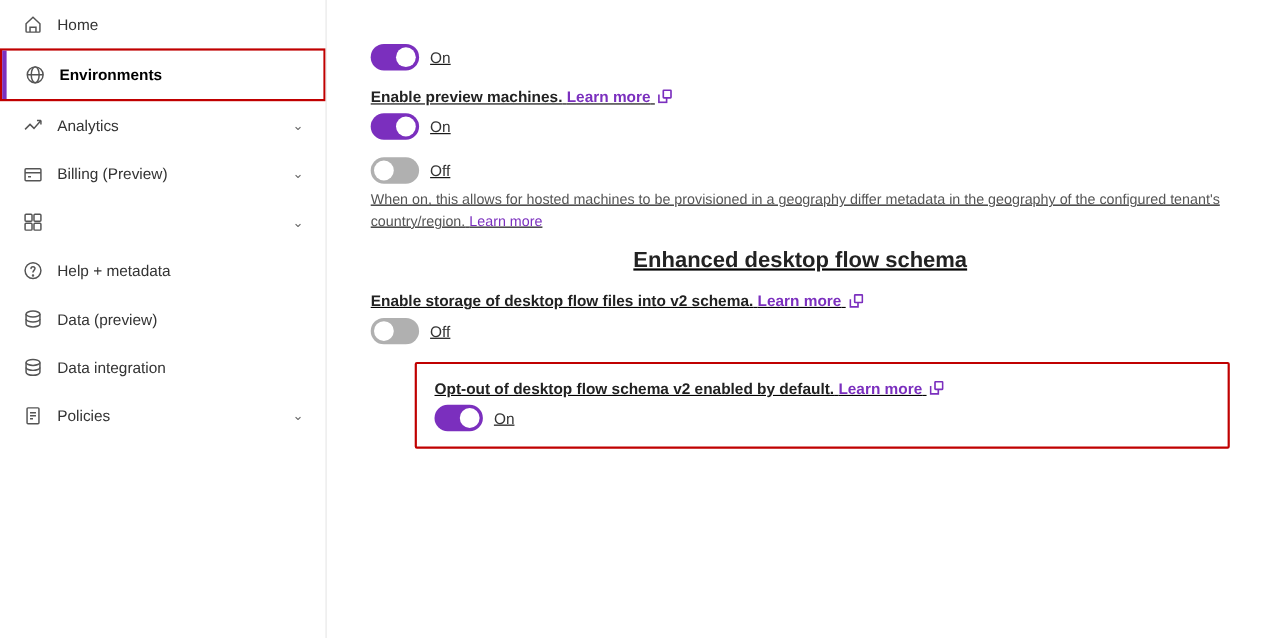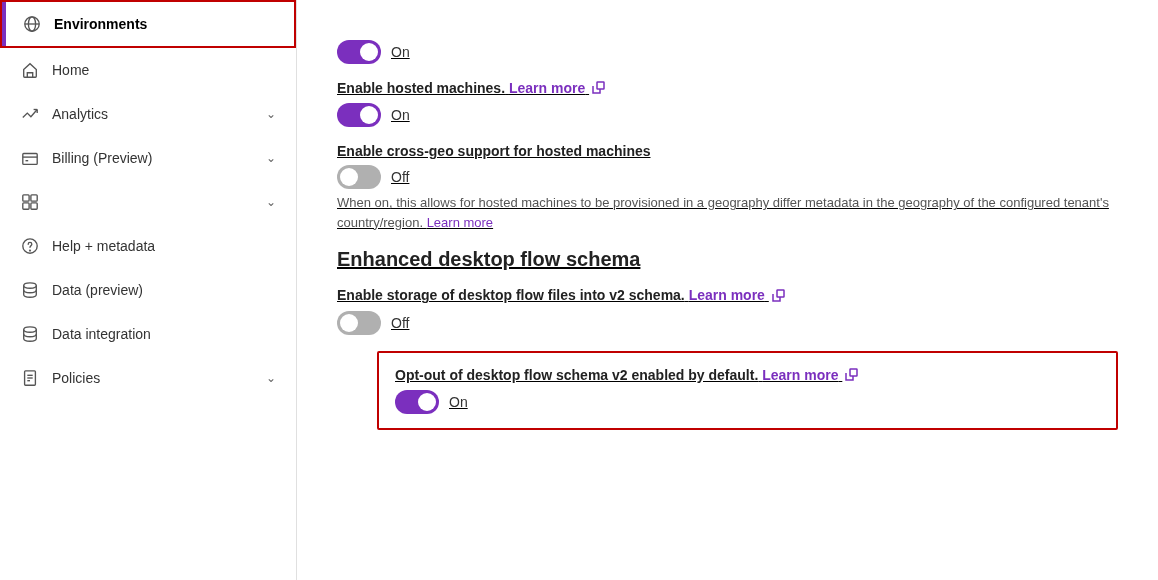--- a/index.html
+++ b/index.html
@@ -158,20 +158,21 @@
     .toggle-text {
       font-size: 14px;
       color: #333;
     }
 
     .section-title {
       font-size: 20px;
       font-weight: 600;
       color: #222;
       margin-bottom: 16px;
+      text-align: center;
     }
 
     .highlighted-box {
       border: 2px solid #c00000;
       padding: 14px 16px;
       border-radius: 2px;
       margin-top: 8px;
       margin-left: 40px;
     }
 
@@ -181,40 +182,40 @@
       fill: none;
       stroke: #555;
       stroke-width: 1.5;
     }
   </style>
 </head>
 <body>
 
 <nav class="sidebar">
 
+  <div class="sidebar-item">
+    <span class="item-icon">
+      <svg class="icon" viewBox="0 0 20 20">
+          <path d="M3 9.5L10 3l7 6.5V17a1 1 0 01-1 1H4a1 1 0 01-1-1V9.5z" stroke="#555" fill="none"></path>
+          <path d="M7 18v-5h6v5" stroke="#555" fill="none"></path>
+        </svg>
+    </span>
+    <span class="item-label">Home</span>
+  </div>
+
   <div class="sidebar-item active">
     <div class="active-bar"></div>
     <span class="item-icon">
       <svg class="icon" viewBox="0 0 20 20">
           <circle cx="10" cy="10" r="8"></circle>
           <ellipse cx="10" cy="10" rx="4" ry="8"></ellipse>
           <line x1="2" y1="10" x2="18" y2="10"></line>
         </svg>
     </span>
     <span class="item-label">Environments</span>
-  </div>
-
-  <div class="sidebar-item">
-    <span class="item-icon">
-      <svg class="icon" viewBox="0 0 20 20">
-          <path d="M3 9.5L10 3l7 6.5V17a1 1 0 01-1 1H4a1 1 0 01-1-1V9.5z" stroke="#555" fill="none"></path>
-          <path d="M7 18v-5h6v5" stroke="#555" fill="none"></path>
-        </svg>
-    </span>
-    <span class="item-label">Home</span>
   </div>
 
   <div class="sidebar-item">
     <span class="item-icon">
       <svg class="icon" viewBox="0 0 20 20">
           <polyline points="2,14 7,9 11,13 18,5"></polyline>
           <line x1="18" y1="5" x2="18" y2="9"></line>
           <line x1="14" y1="5" x2="18" y2="5"></line>
         </svg>
     </span>
@@ -300,39 +301,38 @@
     <div class="toggle-row">
       <div class="toggle on">
         <div class="toggle-knob"></div>
       </div>
       <span class="toggle-text">On</span>
     </div>
   </div>
 
   <div class="setting-row">
     <div class="setting-label">
-      <span>Enable hosted machines.</span>
+      <span>Enable preview machines.</span>
       <a href="#">Learn more</a>
       <span style="display:inline-block;margin-left:3px;vertical-align:middle;">
         <svg width="13" height="13" viewBox="0 0 13 13" fill="none" stroke="#7b2fbe" stroke-width="1.5">
             <rect x="5" y="1" width="7" height="7" rx="0.5"></rect>
             <polyline points="1,5 1,12 8,12 8,8"></polyline>
           </svg>
       </span>
     </div>
     <div class="toggle-row">
       <div class="toggle on">
         <div class="toggle-knob"></div>
       </div>
       <span class="toggle-text">On</span>
     </div>
   </div>
 
   <div class="setting-row">
-    <div class="setting-label">Enable cross-geo support for hosted machines</div>
     <div class="toggle-row">
       <div class="toggle off">
         <div class="toggle-knob"></div>
       </div>
       <span class="toggle-text">Off</span>
     </div>
     <div class="setting-description">
       <span>When on, this allows for hosted machines to be provisioned in a geography differ metadata in the geography of the configured tenant's country/region.</span>
       <a href="#">Learn more</a>
     </div>

